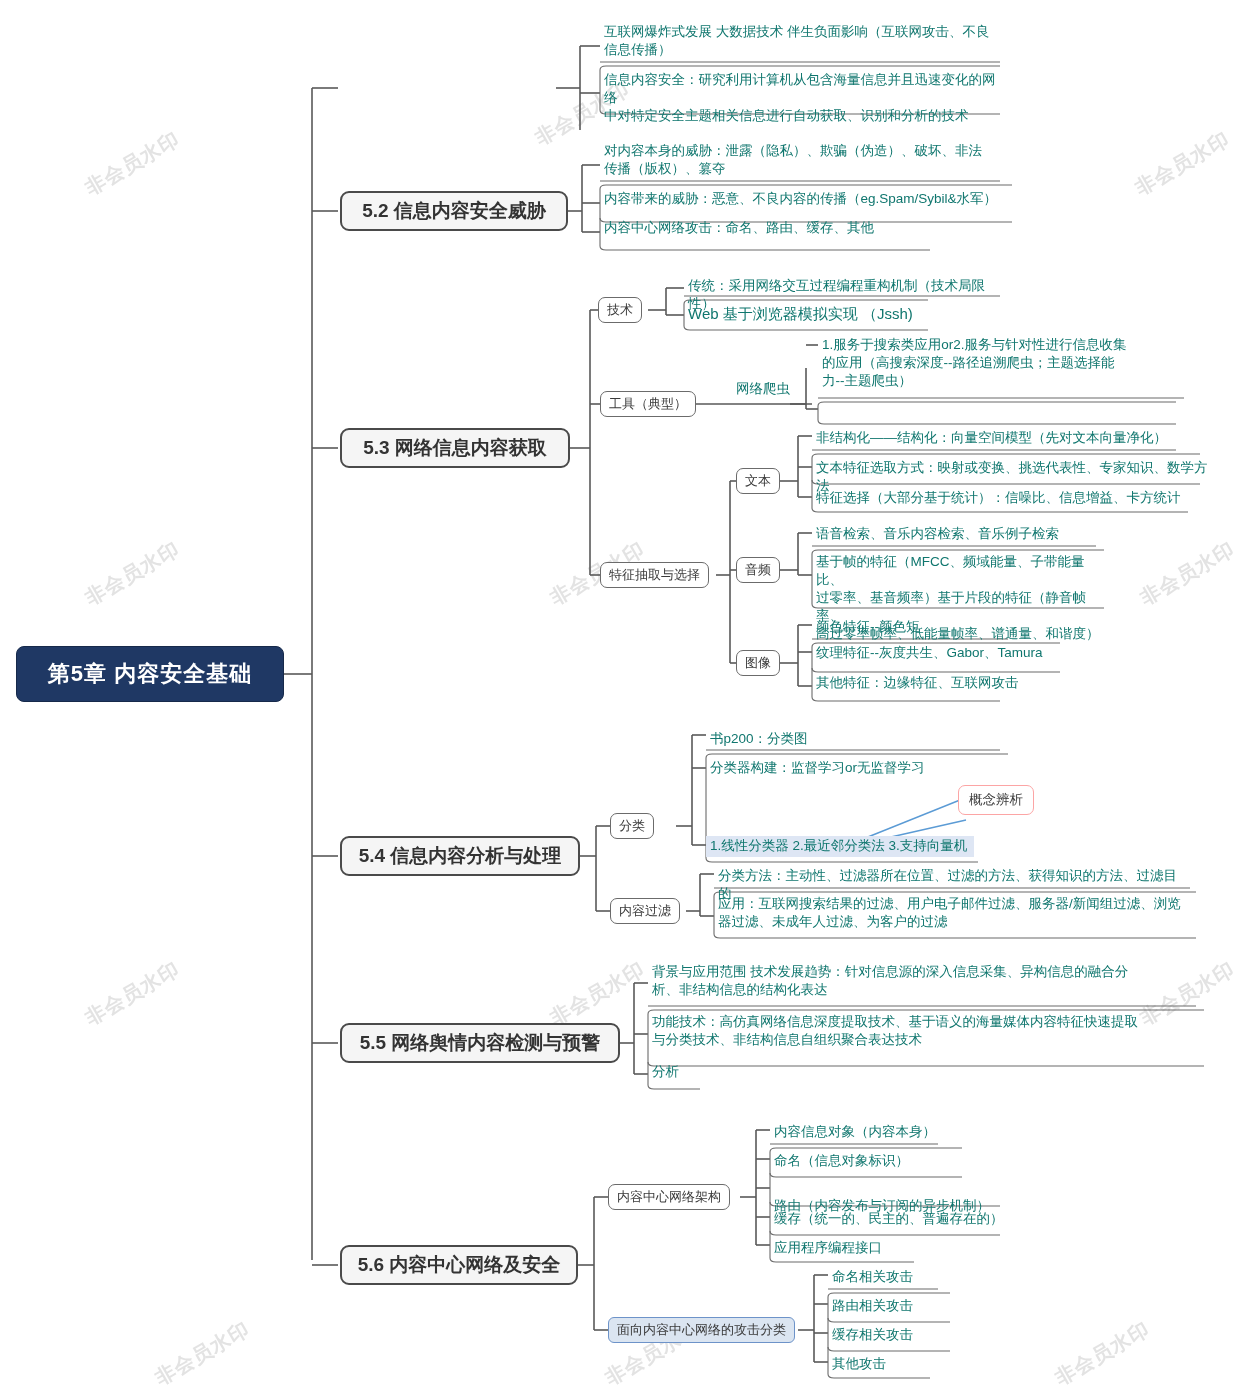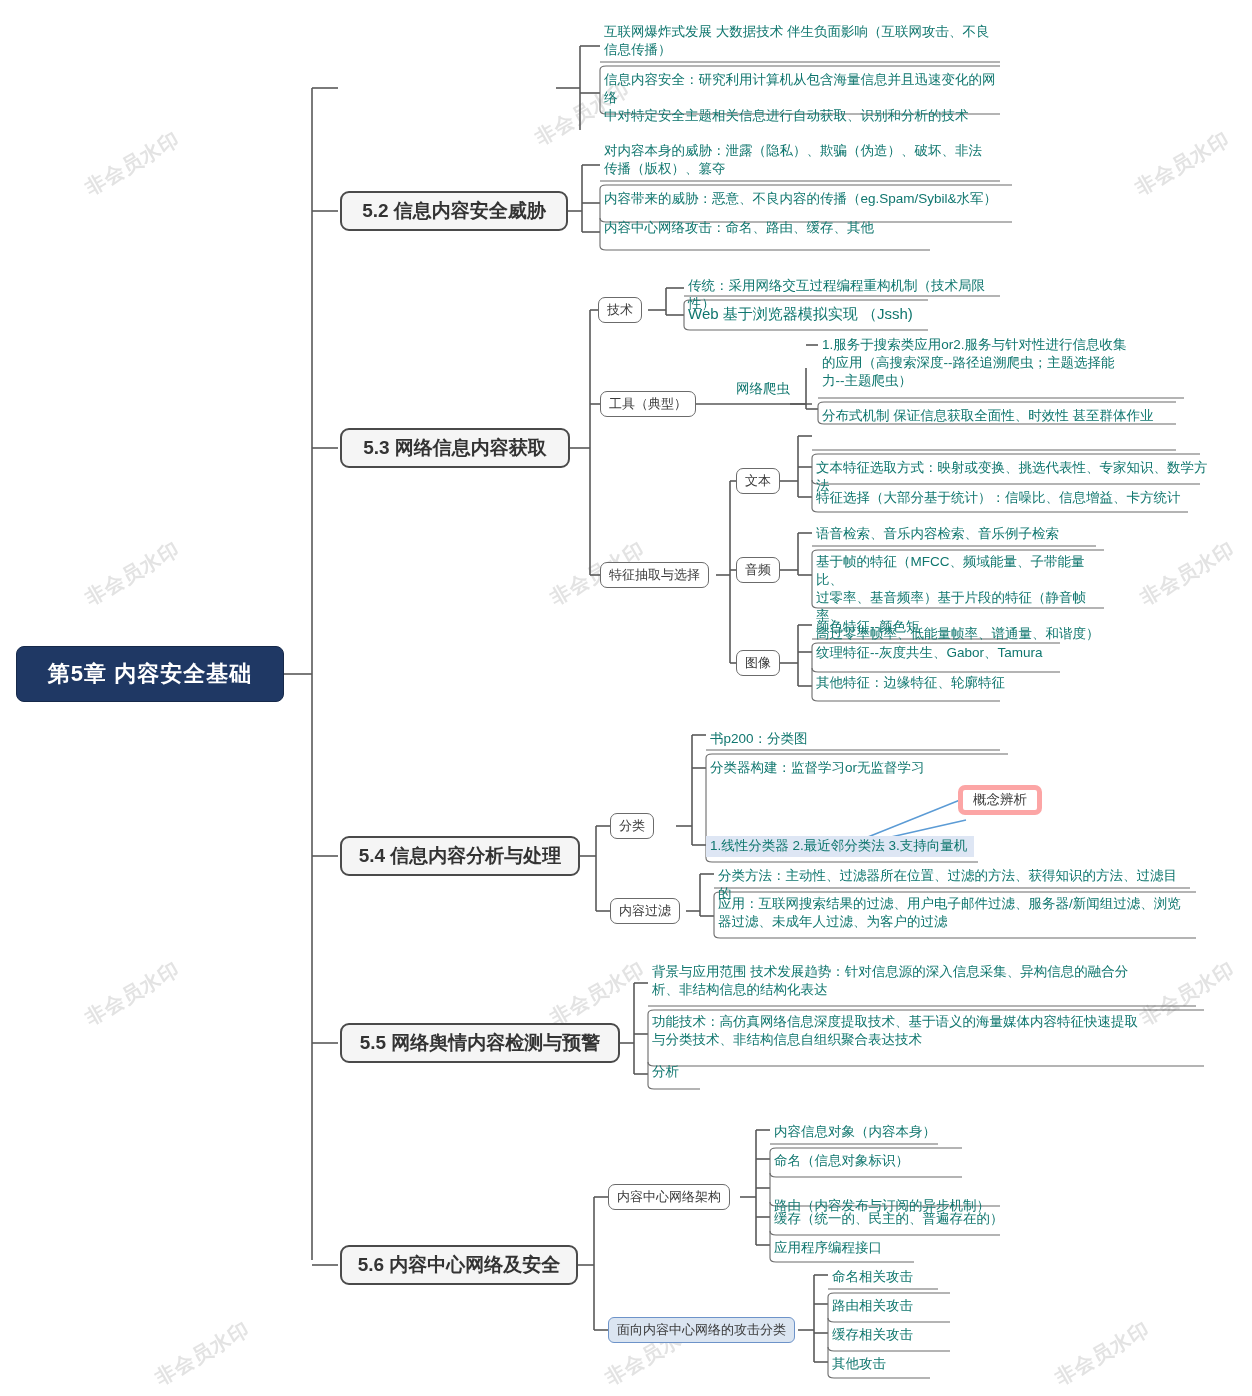--- a/index.html
+++ b/index.html
@@ -48,21 +48,21 @@
   }
   .mid.blue{
     background:#dbe5f1;border:1px solid #6d93c9;border-radius:6px;
   }
   .plain{
     color:#0f766e;font-size:13.5px;line-height:18px;
     padding:1px 4px 2px 4px;white-space:pre-line;
   }
   .hl{background:#dee6f4;}
   .callout{
-    background:#ffffff;border:5px solid #fca5a5;border-radius:7px;
+    background:#ffffff;border:1px solid #fca5a5;border-radius:7px;
     color:#3a3a3a;font-size:13.5px;
     display:flex;align-items:center;justify-content:center;
     height:30px;padding:0 10px;white-space:nowrap;
   }
 </style>
 </head>
 <body>
 
 <div id="canvas">
 
@@ -273,38 +273,38 @@
 
   <div class="node mid" style="left:598px;top:297px;">技术</div>
   <div class="node plain" style="left:684px;top:276px;width:330px;">传统：采用网络交互过程编程重构机制（技术局限性）</div>
   <div class="node plain" style="left:684px;top:304px;width:250px;font-size:15px;">Web 基于浏览器模拟实现 （Jssh)</div>
 
   <div class="node mid" style="left:600px;top:391px;">工具（典型）</div>
   <div class="node plain" style="left:718px;top:379px;width:90px;text-align:center;">网络爬虫</div>
   <div class="node plain" style="left:818px;top:335px;width:370px;">1.服务于搜索类应用or2.服务与针对性进行信息收集
 的应用（高搜索深度--路径追溯爬虫；主题选择能
 力--主题爬虫）</div>
-  <div class="node plain" style="left:818px;top:406px;width:370px;">分布式机制 保证信息获取全面性、时效性 甚至群体作业</div>
 
   <div class="node mid" style="left:600px;top:562px;">特征抽取与选择</div>
 
   <div class="node mid" style="left:736px;top:468px;">文本</div>
+  <div class="node plain" style="left:812px;top:428px;width:390px;">非结构化——结构化：向量空间模型（先对文本向量净化）</div>
   <div class="node plain" style="left:812px;top:458px;width:400px;">文本特征选取方式：映射或变换、挑选代表性、专家知识、数学方法</div>
   <div class="node plain" style="left:812px;top:488px;width:390px;">特征选择（大部分基于统计）：信噪比、信息增益、卡方统计</div>
 
   <div class="node mid" style="left:736px;top:557px;">音频</div>
   <div class="node plain" style="left:812px;top:524px;width:330px;">语音检索、音乐内容检索、音乐例子检索</div>
   <div class="node plain" style="left:812px;top:552px;width:300px;">基于帧的特征（MFCC、频域能量、子带能量比、
 过零率、基音频率）基于片段的特征（静音帧率、
 高过零率帧率、低能量帧率、谱通量、和谐度）</div>
 
   <div class="node mid" style="left:736px;top:650px;">图像</div>
   <div class="node plain" style="left:812px;top:617px;width:250px;">颜色特征--颜色矩</div>
   <div class="node plain" style="left:812px;top:643px;width:280px;">纹理特征--灰度共生、Gabor、Tamura</div>
-  <div class="node plain" style="left:812px;top:673px;width:250px;">其他特征：边缘特征、轮廓特征</div>
+  <div class="node plain" style="left:812px;top:673px;width:250px;">其他特征：边缘特征、互联网攻击</div>
 
   <div class="node mid" style="left:610px;top:813px;text-align:right;">分类</div>
   <div class="node plain" style="left:706px;top:729px;width:220px;">书p200：分类图</div>
   <div class="node plain" style="left:706px;top:758px;width:300px;">分类器构建：监督学习or无监督学习</div>
   <div class="node plain hl" style="left:706px;top:836px;width:268px;">1.线性分类器 2.最近邻分类法 3.支持向量机</div>
   <div class="node callout" style="left:958px;top:785px;">概念辨析</div>
 
   <div class="node mid" style="left:610px;top:898px;">内容过滤</div>
   <div class="node plain" style="left:714px;top:866px;width:480px;">分类方法：主动性、过滤器所在位置、过滤的方法、获得知识的方法、过滤目的</div>
   <div class="node plain" style="left:714px;top:894px;width:488px;">应用：互联网搜索结果的过滤、用户电子邮件过滤、服务器/新闻组过滤、浏览

